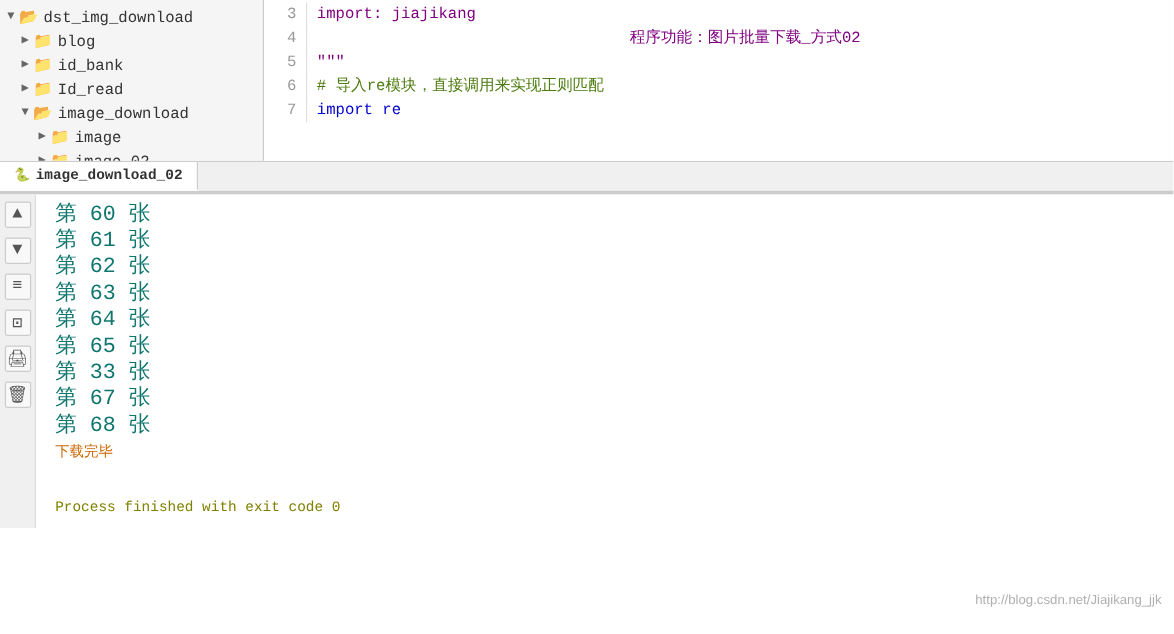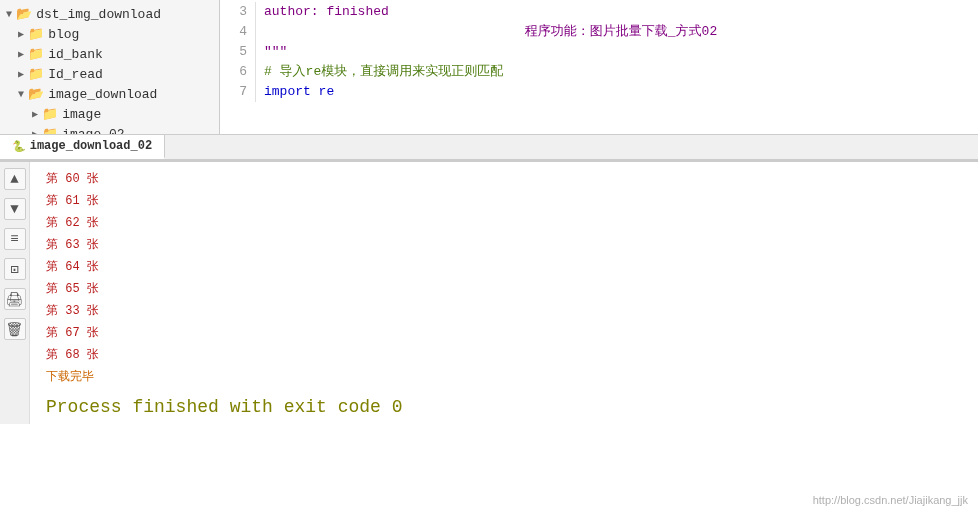--- a/index.html
+++ b/index.html
@@ -128,34 +128,34 @@
       flex: 1;
       padding: 6px 16px;
       font-family: 'Courier New', monospace;
       font-size: 13px;
       line-height: 22px;
       overflow-y: auto;
       background: #fff;
     }
 
     .output-line {
-      color: #b91c1c;
-      font-size: 12px;
+      color: #0f766e;
+      font-size: 18px;
     }
 
     .output-complete {
       color: #cc6600;
       font-size: 12px;
     }
 
     .output-process {
       color: #808000;
-      font-size: 18px;
+      font-size: 12px;
       font-family: 'Courier New', monospace;
-      margin-top: 8px;
+      margin-top: 24px;
     }
 
     .watermark {
       position: absolute;
       bottom: 22px;
       right: 10px;
       color: #b0b0b0;
       font-size: 11px;
       font-family: Arial, sans-serif;
     }
@@ -231,21 +231,21 @@
         <div class="tree-item indent-2">
           <span class="arrow">▶</span>
           <span class="folder-icon">📁</span>
           <span>image_02</span>
         </div>
       </div>
     <div class="code-view">
 
     <div class="code-line">
           <span class="line-num">3</span>
-          <span class="code-content" style="color: rgb(128, 0, 128);">author: finished</span>
+          <span class="code-content" style="color: rgb(128, 0, 128);">import: jiajikang</span>
         </div>
         <div class="code-line">
           <span class="line-num">4</span>
           <span class="code-content" style="color: rgb(128, 0, 128); text-align: center;">程序功能：图片批量下载_方式02</span>
         </div>
         <div class="code-line">
           <span class="line-num">5</span>
           <span class="code-content" style="color: rgb(128, 0, 128);">"""</span>
         </div>
         <div class="code-line">

